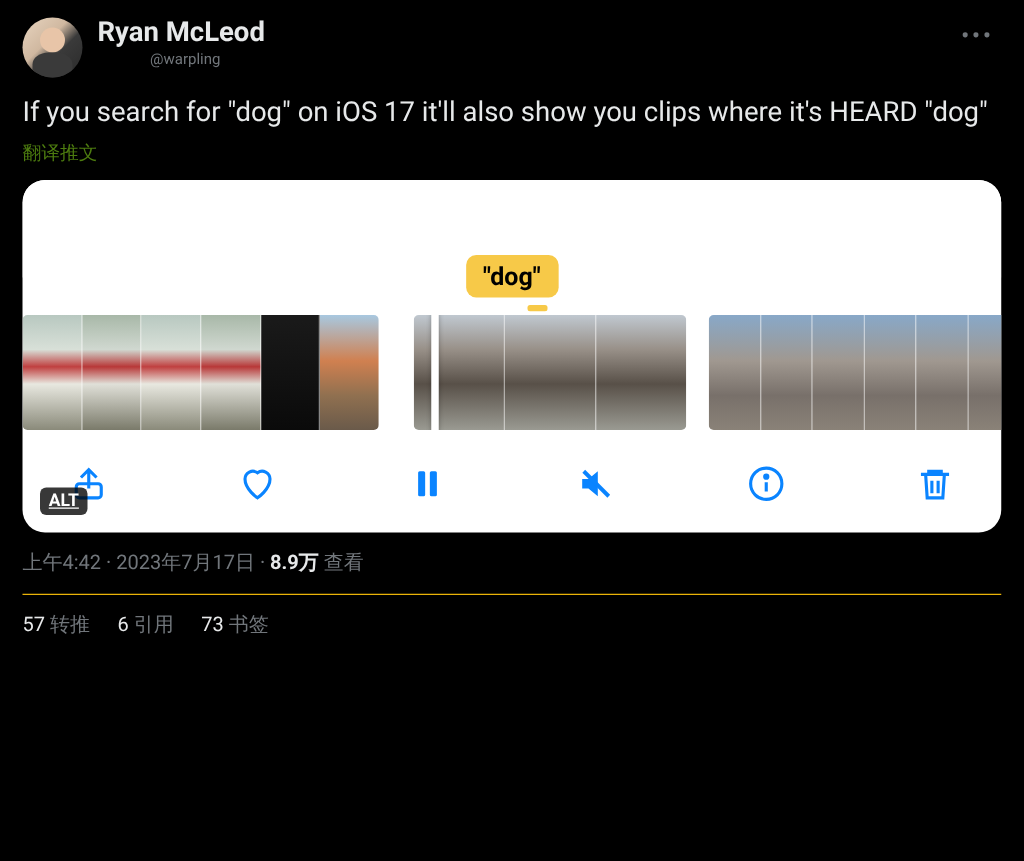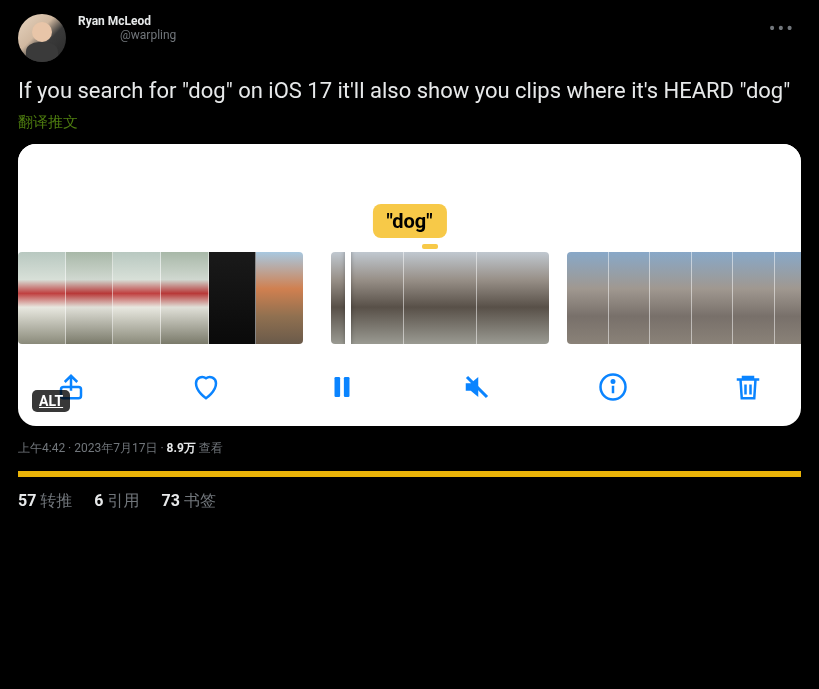--- a/index.html
+++ b/index.html
@@ -41,21 +41,21 @@
     content: "";
     position: absolute;
     bottom: -4px; left: 8px;
     width: 32px; height: 24px;
     background: #3a3a3a;
     border-radius: 40% 40% 0 0;
   }
   .name-block { flex: 1; }
   .display-name {
     font-weight: 700;
-    font-size: 12px;
+    font-size: 22px;
     color: #e7e9ea;
     line-height: 1.2;
   }
   .handle {
     color: #71767b;
     font-size: 12px;
     line-height: 1.2;
     margin-left: 42px;
   }
   .more-btn {
@@ -172,33 +172,33 @@
     color: #fff;
     font-size: 14px;
     font-weight: 700;
     padding: 3px 7px;
     border-radius: 5px;
     cursor: pointer;
     text-decoration: underline;
   }
   .meta-row {
     color: #71767b;
-    font-size: 12px;
+    font-size: 16px;
     padding-bottom: 14px;
-    border-bottom: 6px solid #eab308;
+    border-bottom: 1px solid #eab308;
   }
   .meta-row .strong { color: #e7e9ea; font-weight: 700; }
   .stats-row {
     display: flex;
     gap: 22px;
     padding: 14px 0;
     font-size: 16px;
     color: #71767b;
   }
-  .stats-row .num { color: #e7e9ea; font-weight: 700; margin-right: 4px; }
+  .stats-row .num { color: #e7e9ea; font-weight: 400; margin-right: 4px; }
   .stat-item { cursor: pointer; }
 </style>
 </head>
 <body>
 
 <div class="tweet">
 
   <div class="header">
     <div class="avatar"></div>
     <div class="name-block">

